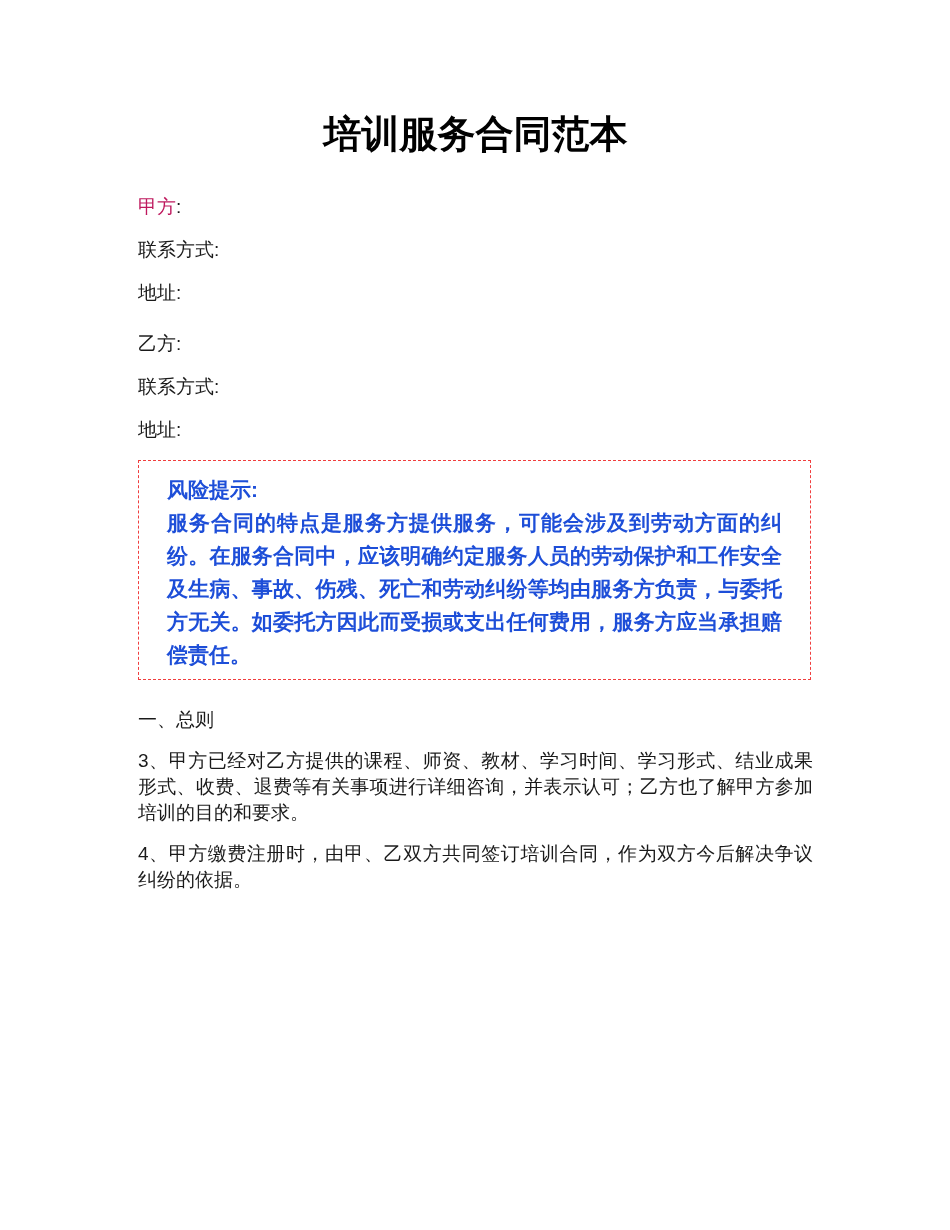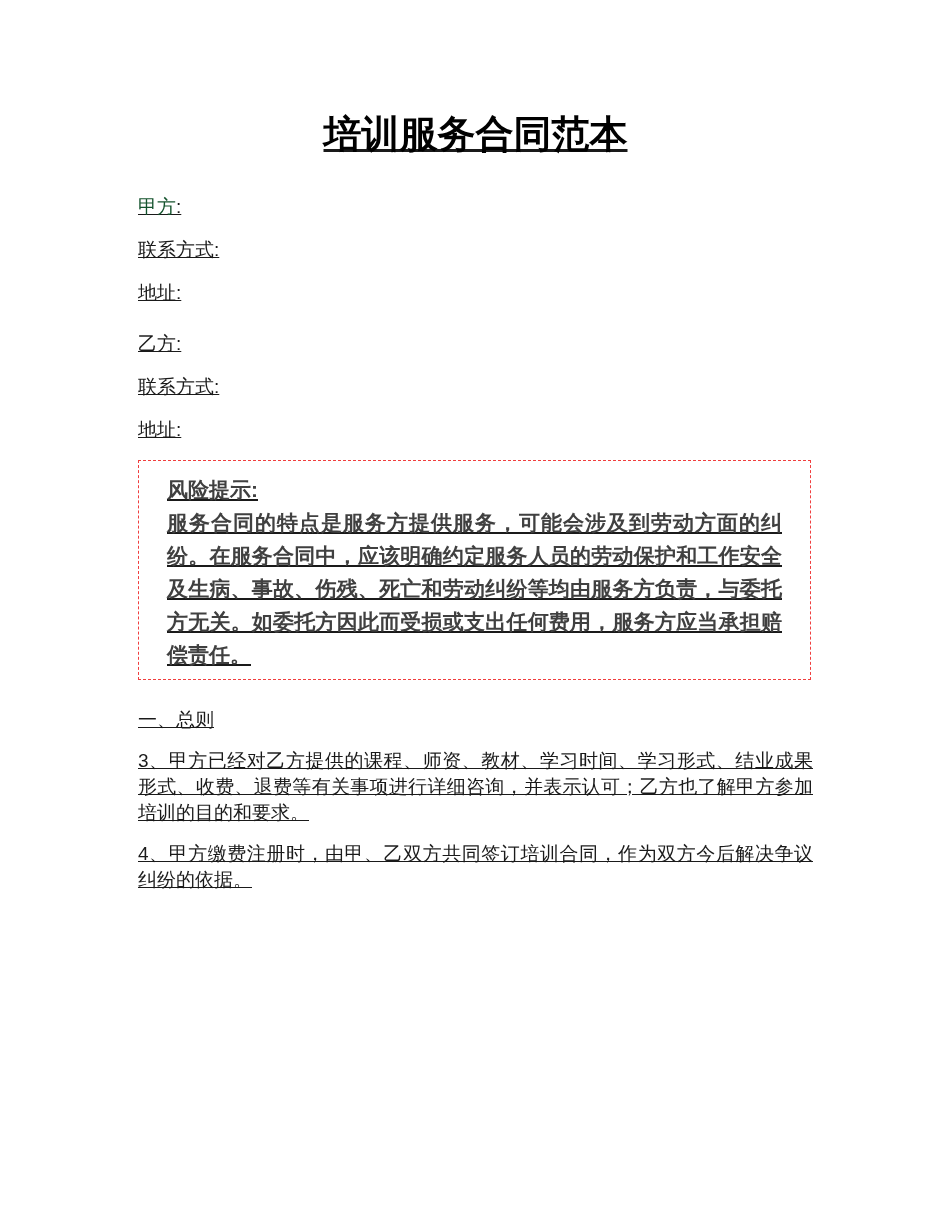--- a/index.html
+++ b/index.html
@@ -7,51 +7,50 @@
   body {
     width: 950px; height: 1230px;
     background: #ffffff;
     color: #1a1a1a;
     font-family: "Liberation Sans", sans-serif;
     overflow: hidden;
   }
   .page {
     width: 950px; height: 998px;
     padding: 112px 137px 0 138px;
-    text-decoration: underline;
   }
   h1.doc-title {
     margin: 0 0 38px 0;
     font-size: 38px;
     line-height: 44px;
     font-weight: 700;
     text-align: center;
     color: #000000;
   }
   p.line {
     margin: 0 0 15px 0;
     font-size: 19px;
     line-height: 26px;
     text-align: justify;
   }
   .party p.line { margin-bottom: 17px; }
   .party-b { margin-top: 25px; }
-  .link-label { color: #14532d; }
+  .link-label { color: #be185d; }
   .risk-box {
     margin: 0 2px 27px 0;
     border: 1px dashed #f03e3e;
     padding: 12px 28px 8px 28px;
     background: #ffffff;
   }
   .risk-box p {
     margin: 0;
     font-size: 21px;
     line-height: 33px;
     font-weight: 700;
-    color: #404040;
+    color: #1d4ed8;
     text-align: justify;
   }
 </style>
 </head>
 <body>
 
 <div class="page">
 
   <h1 class="doc-title">培训服务合同范本</h1>
 

